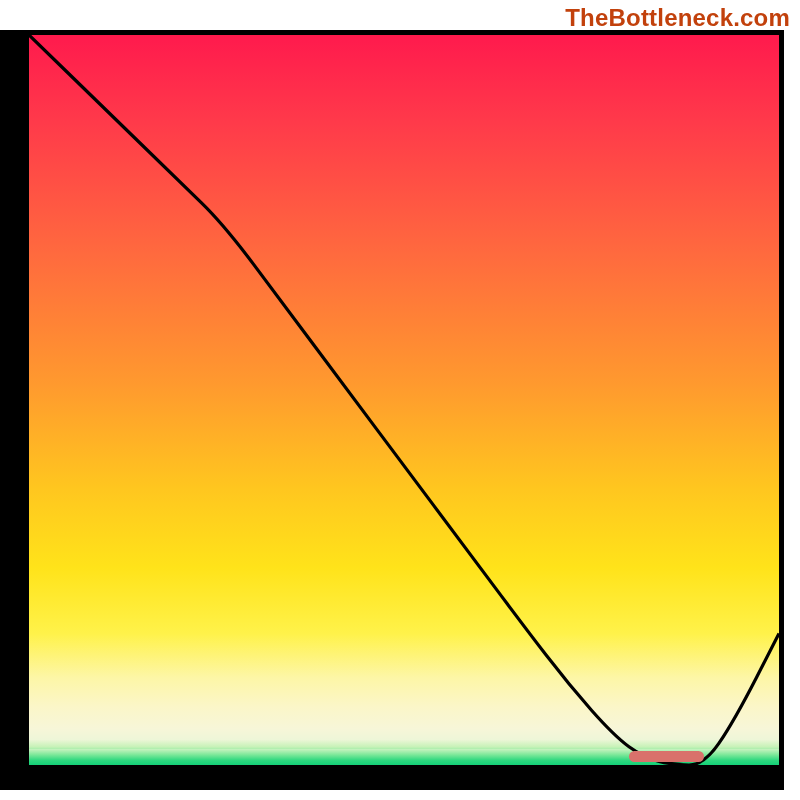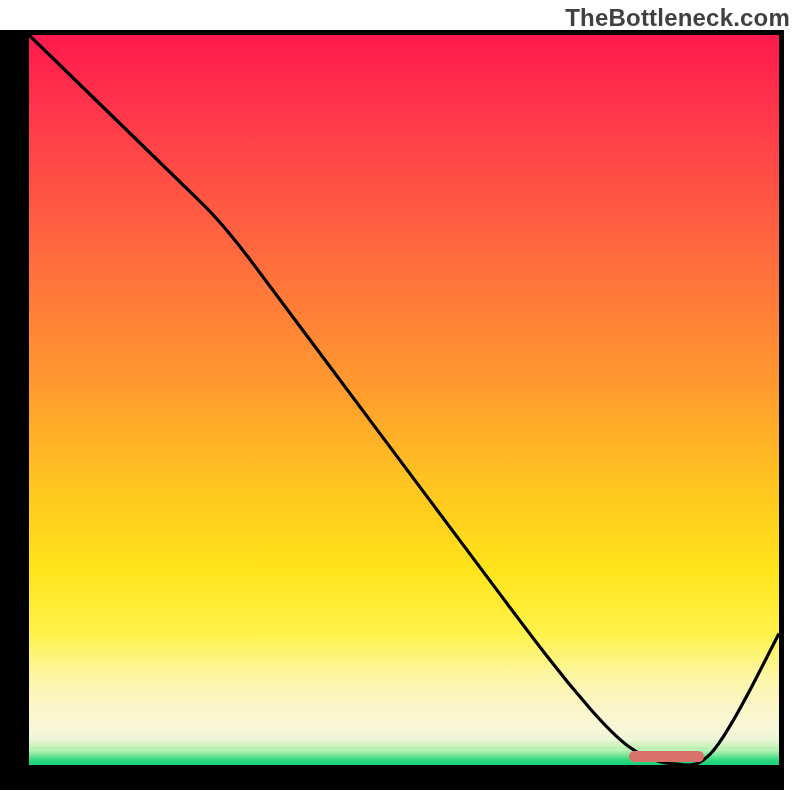--- a/index.html
+++ b/index.html
@@ -15,21 +15,21 @@
     position: relative;
     width: 800px;
     height: 800px;
   }
   .watermark {
     position: absolute;
     top: 4px;
     right: 10px;
     font-size: 24px;
     font-weight: 600;
-    color: #404040;
+    color: #c2410c;
     letter-spacing: 0.2px;
     user-select: none;
   }
   
   .plot-inner {
     position: absolute;
     left: 29px;
     top: 35px;
     width: 750px;
     height: 730px;

